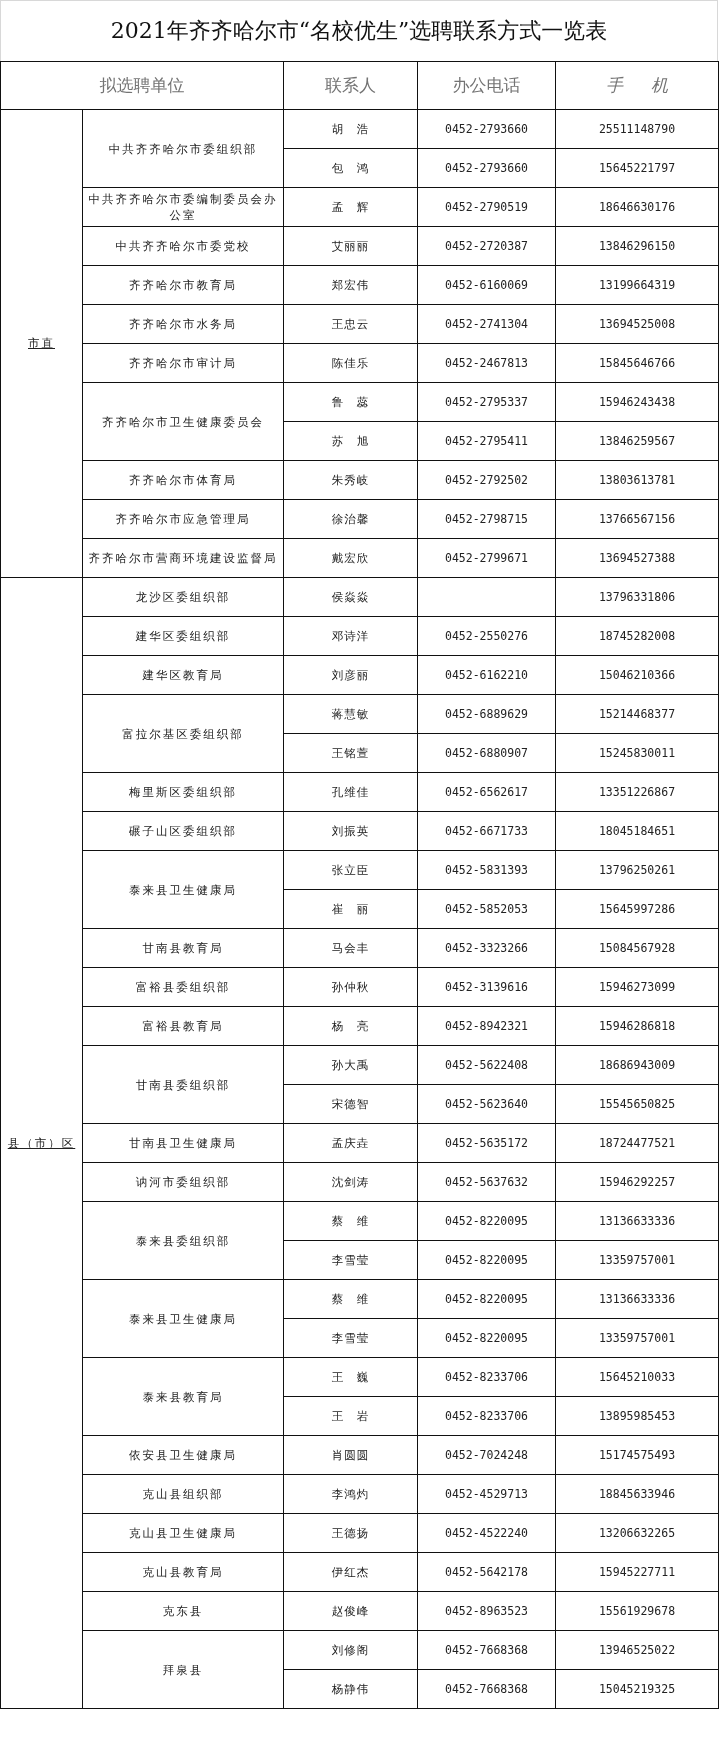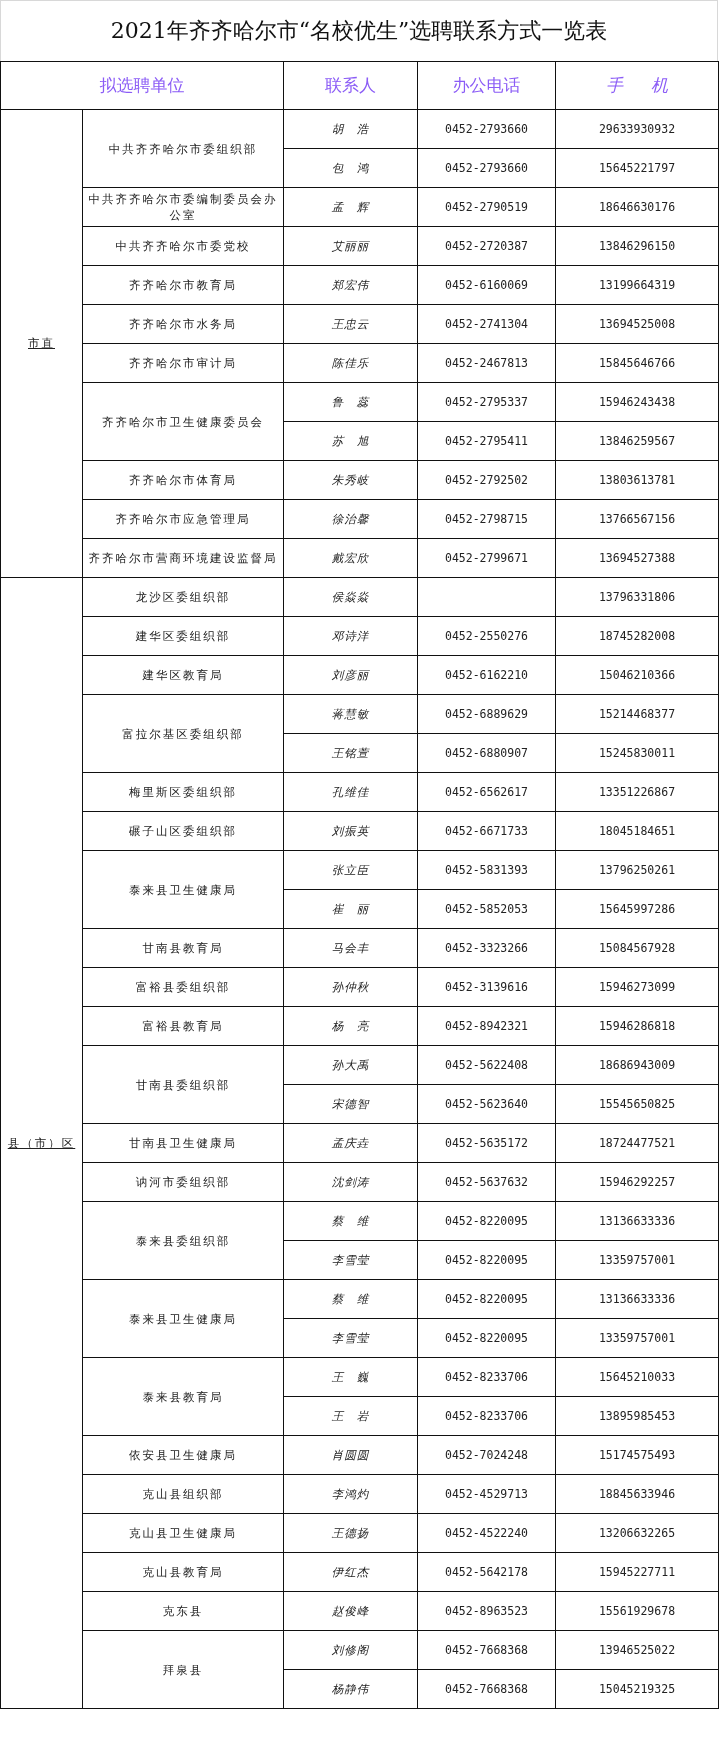--- a/index.html
+++ b/index.html
@@ -1,25 +1,25 @@
 <!DOCTYPE html>
 <html><head>
 <meta charset="utf-8">
 <style>
   html, body { margin: 0; padding: 0; background: #ffffff; }
   body { width: 720px; height: 1751px; position: relative; overflow: hidden; font-family: "DejaVu Sans", sans-serif; color: #111; }
   .title-bar { position: absolute; left: 0; top: 0; width: 718px; height: 61px; border-left: 1px solid #d8d8d8; border-right: 1px solid #d8d8d8; border-top: 1px solid #d8d8d8; box-sizing: border-box; display: flex; align-items: center; justify-content: center; }
   .title-text { font-family: "DejaVu Serif", serif; font-size: 22px; letter-spacing: 0px; color: #111; }
   table.main { position: absolute; left: 0; top: 61px; width: 718px; border-collapse: collapse; table-layout: fixed; }
   table.main td, table.main th { border: 1.6px solid #111; text-align: center; vertical-align: middle; padding: 0; overflow: hidden; }
-  table.main th { height: 47px; font-weight: normal; font-size: 17px; font-family: "DejaVu Sans", sans-serif; color: #8b5cf6; }
+  table.main th { height: 47px; font-weight: normal; font-size: 17px; font-family: "DejaVu Sans", sans-serif; color: #737373; }
   table.main td { height: 38px; font-size: 11.5px; color: #222; }
   td.region { font-size: 11.5px; letter-spacing: 2px; text-decoration: underline; }
   td.unit { font-size: 11px; letter-spacing: 2px; line-height: 16px; padding: 0 6px; }
-  td.person { letter-spacing: 1px; font-size: 11.5px; font-style: italic; }
+  td.person { letter-spacing: 1px; font-size: 11.5px; }
   td.office, td.mobile { font-family: "DejaVu Sans Mono", monospace; font-size: 12px; color: #222; }
   .hdr-mobile { letter-spacing: 28px; padding-left: 28px; font-style: italic; }
 </style>
 </head>
 <body>
 
 <div class="title-bar">
   <span class="title-text">2021年齐齐哈尔市“名校优生”选聘联系方式一览表</span>
 </div>
 
@@ -38,21 +38,21 @@
       <th>办公电话</th>
       <th><span class="hdr-mobile">手机</span></th>
     </tr>
   </thead>
   <tbody id="tbody">
       <tr>
         <td class="region" rowspan="12">市直</td>
         <td class="unit" rowspan="2">中共齐齐哈尔市委组织部</td>
         <td class="person">胡　浩</td>
         <td class="office">0452-2793660</td>
-        <td class="mobile">29633930932</td>
+        <td class="mobile">25511148790</td>
       </tr>
       <tr>
         <td class="person">包　鸿</td>
         <td class="office">0452-2793660</td>
         <td class="mobile">15645221797</td>
       </tr>
       <tr>
         <td class="unit" rowspan="1">中共齐齐哈尔市委编制委员会办公室</td>
         <td class="person">孟　辉</td>
         <td class="office">0452-2790519</td>

